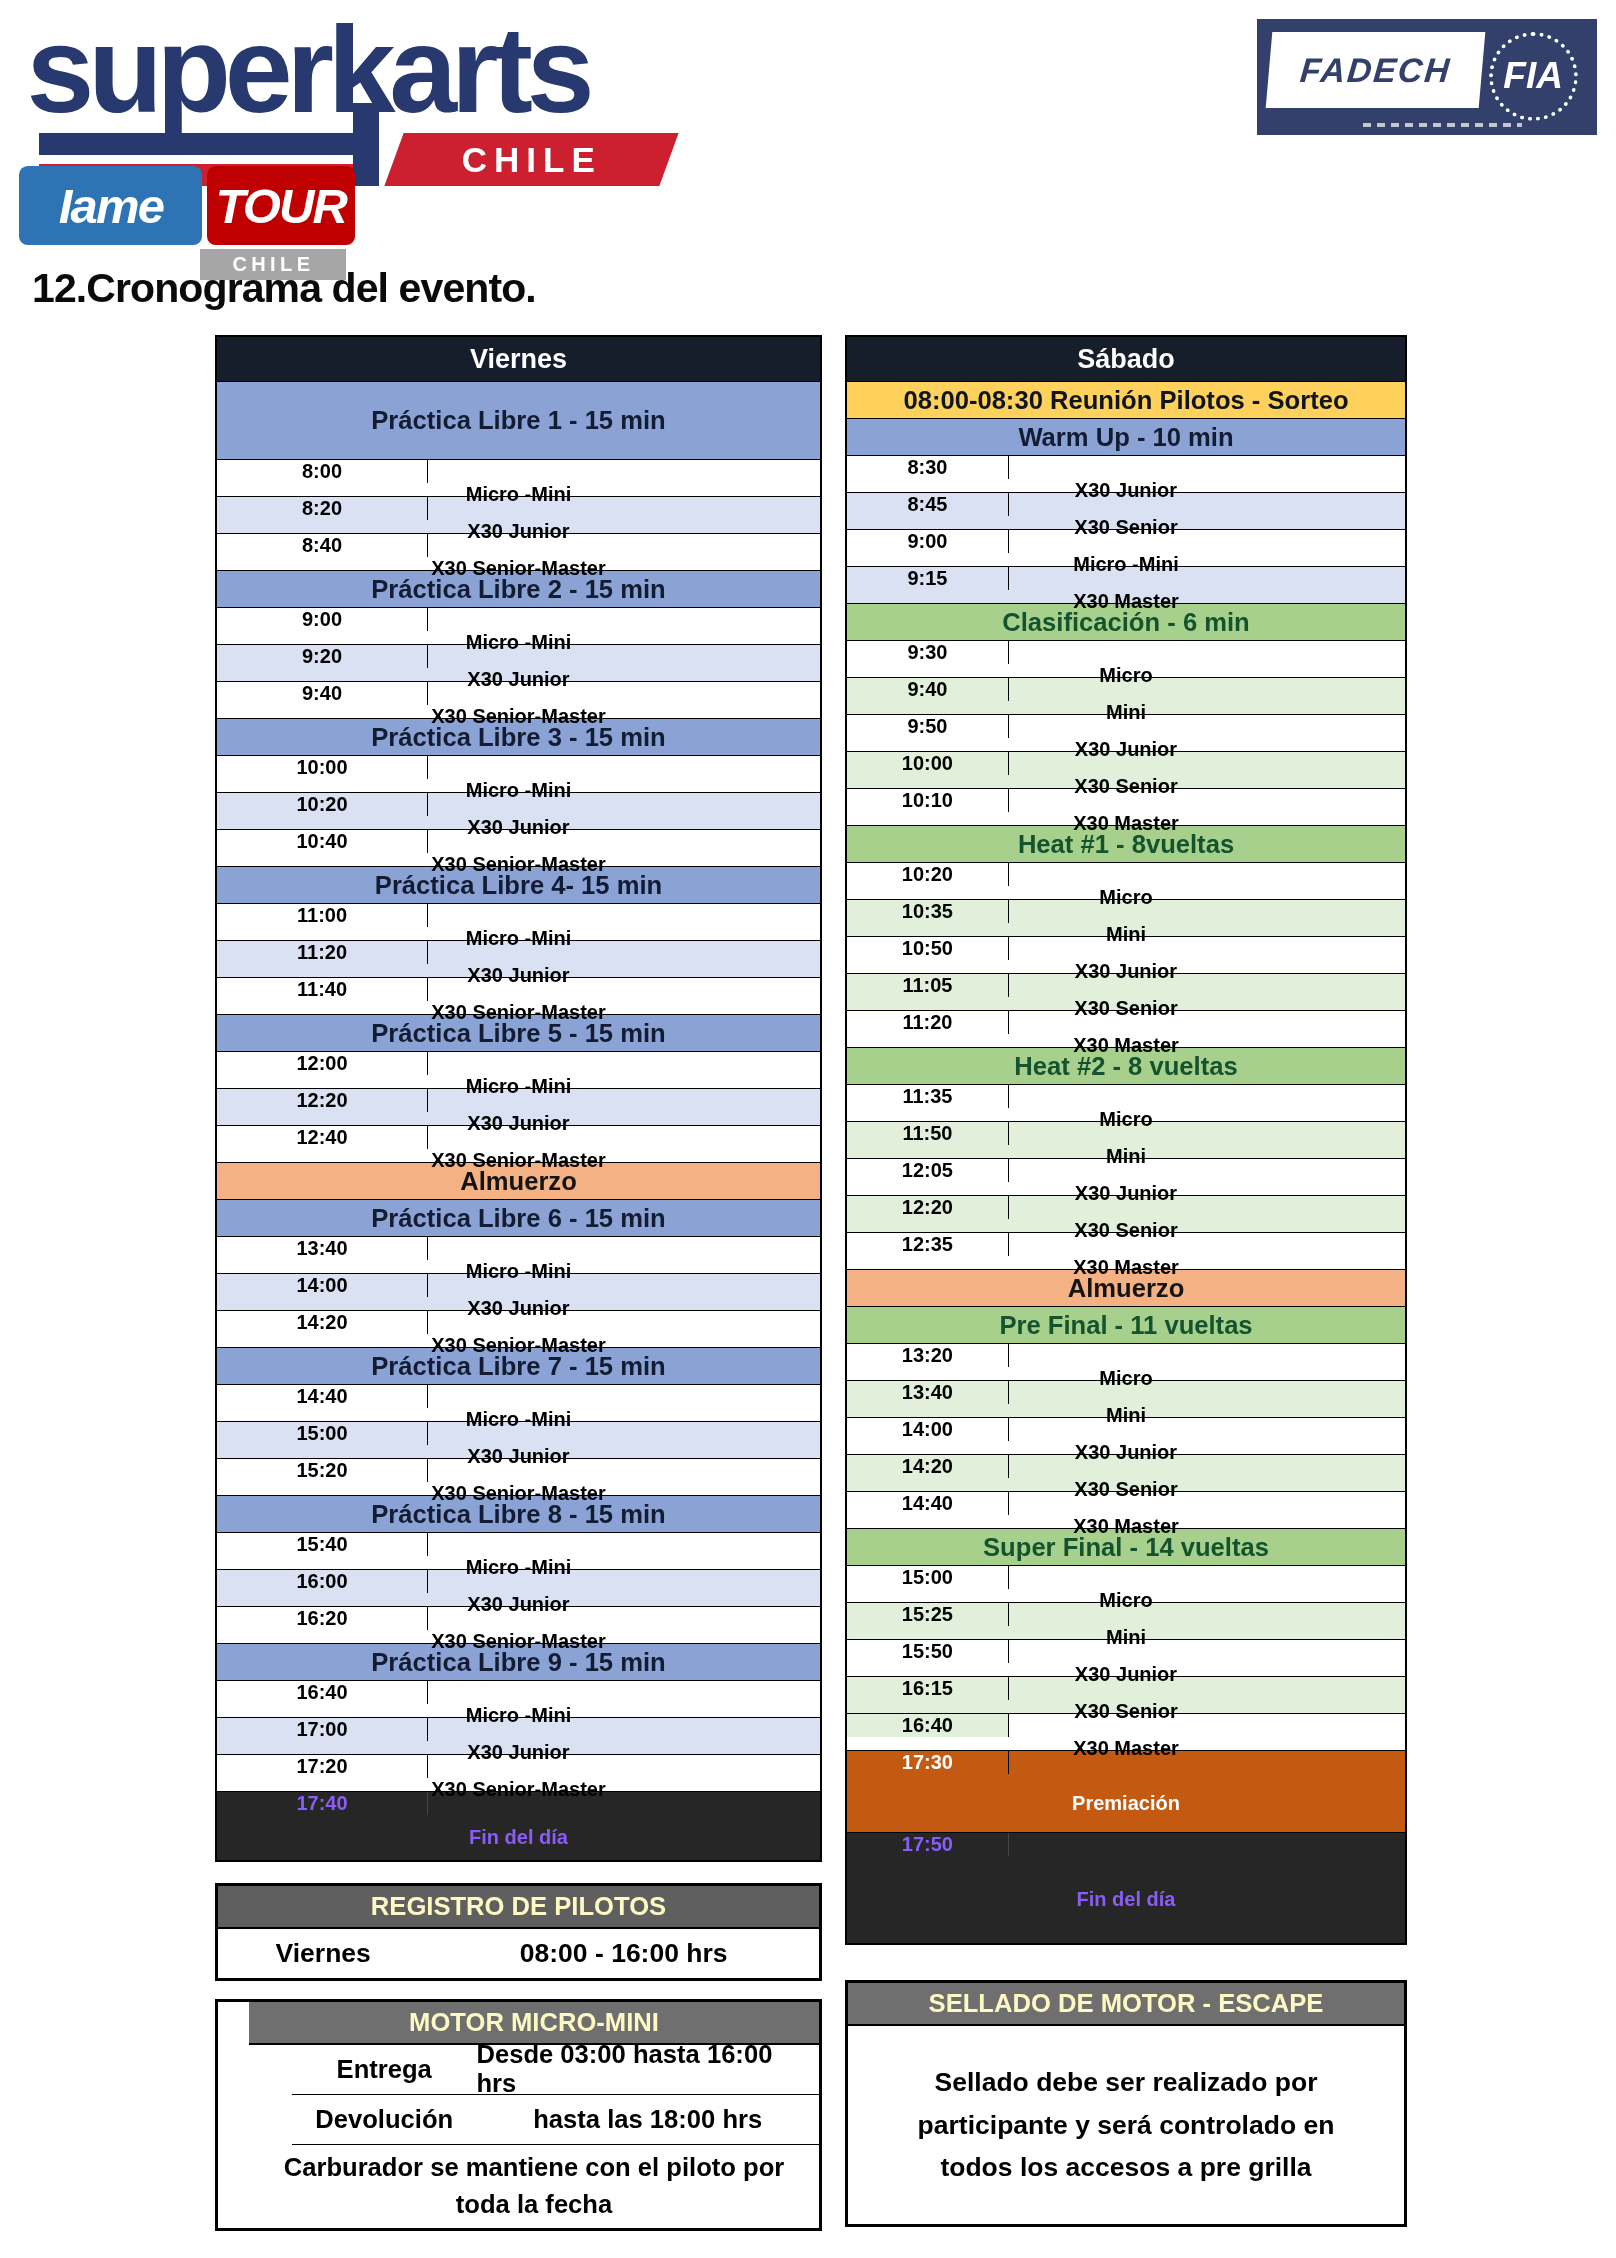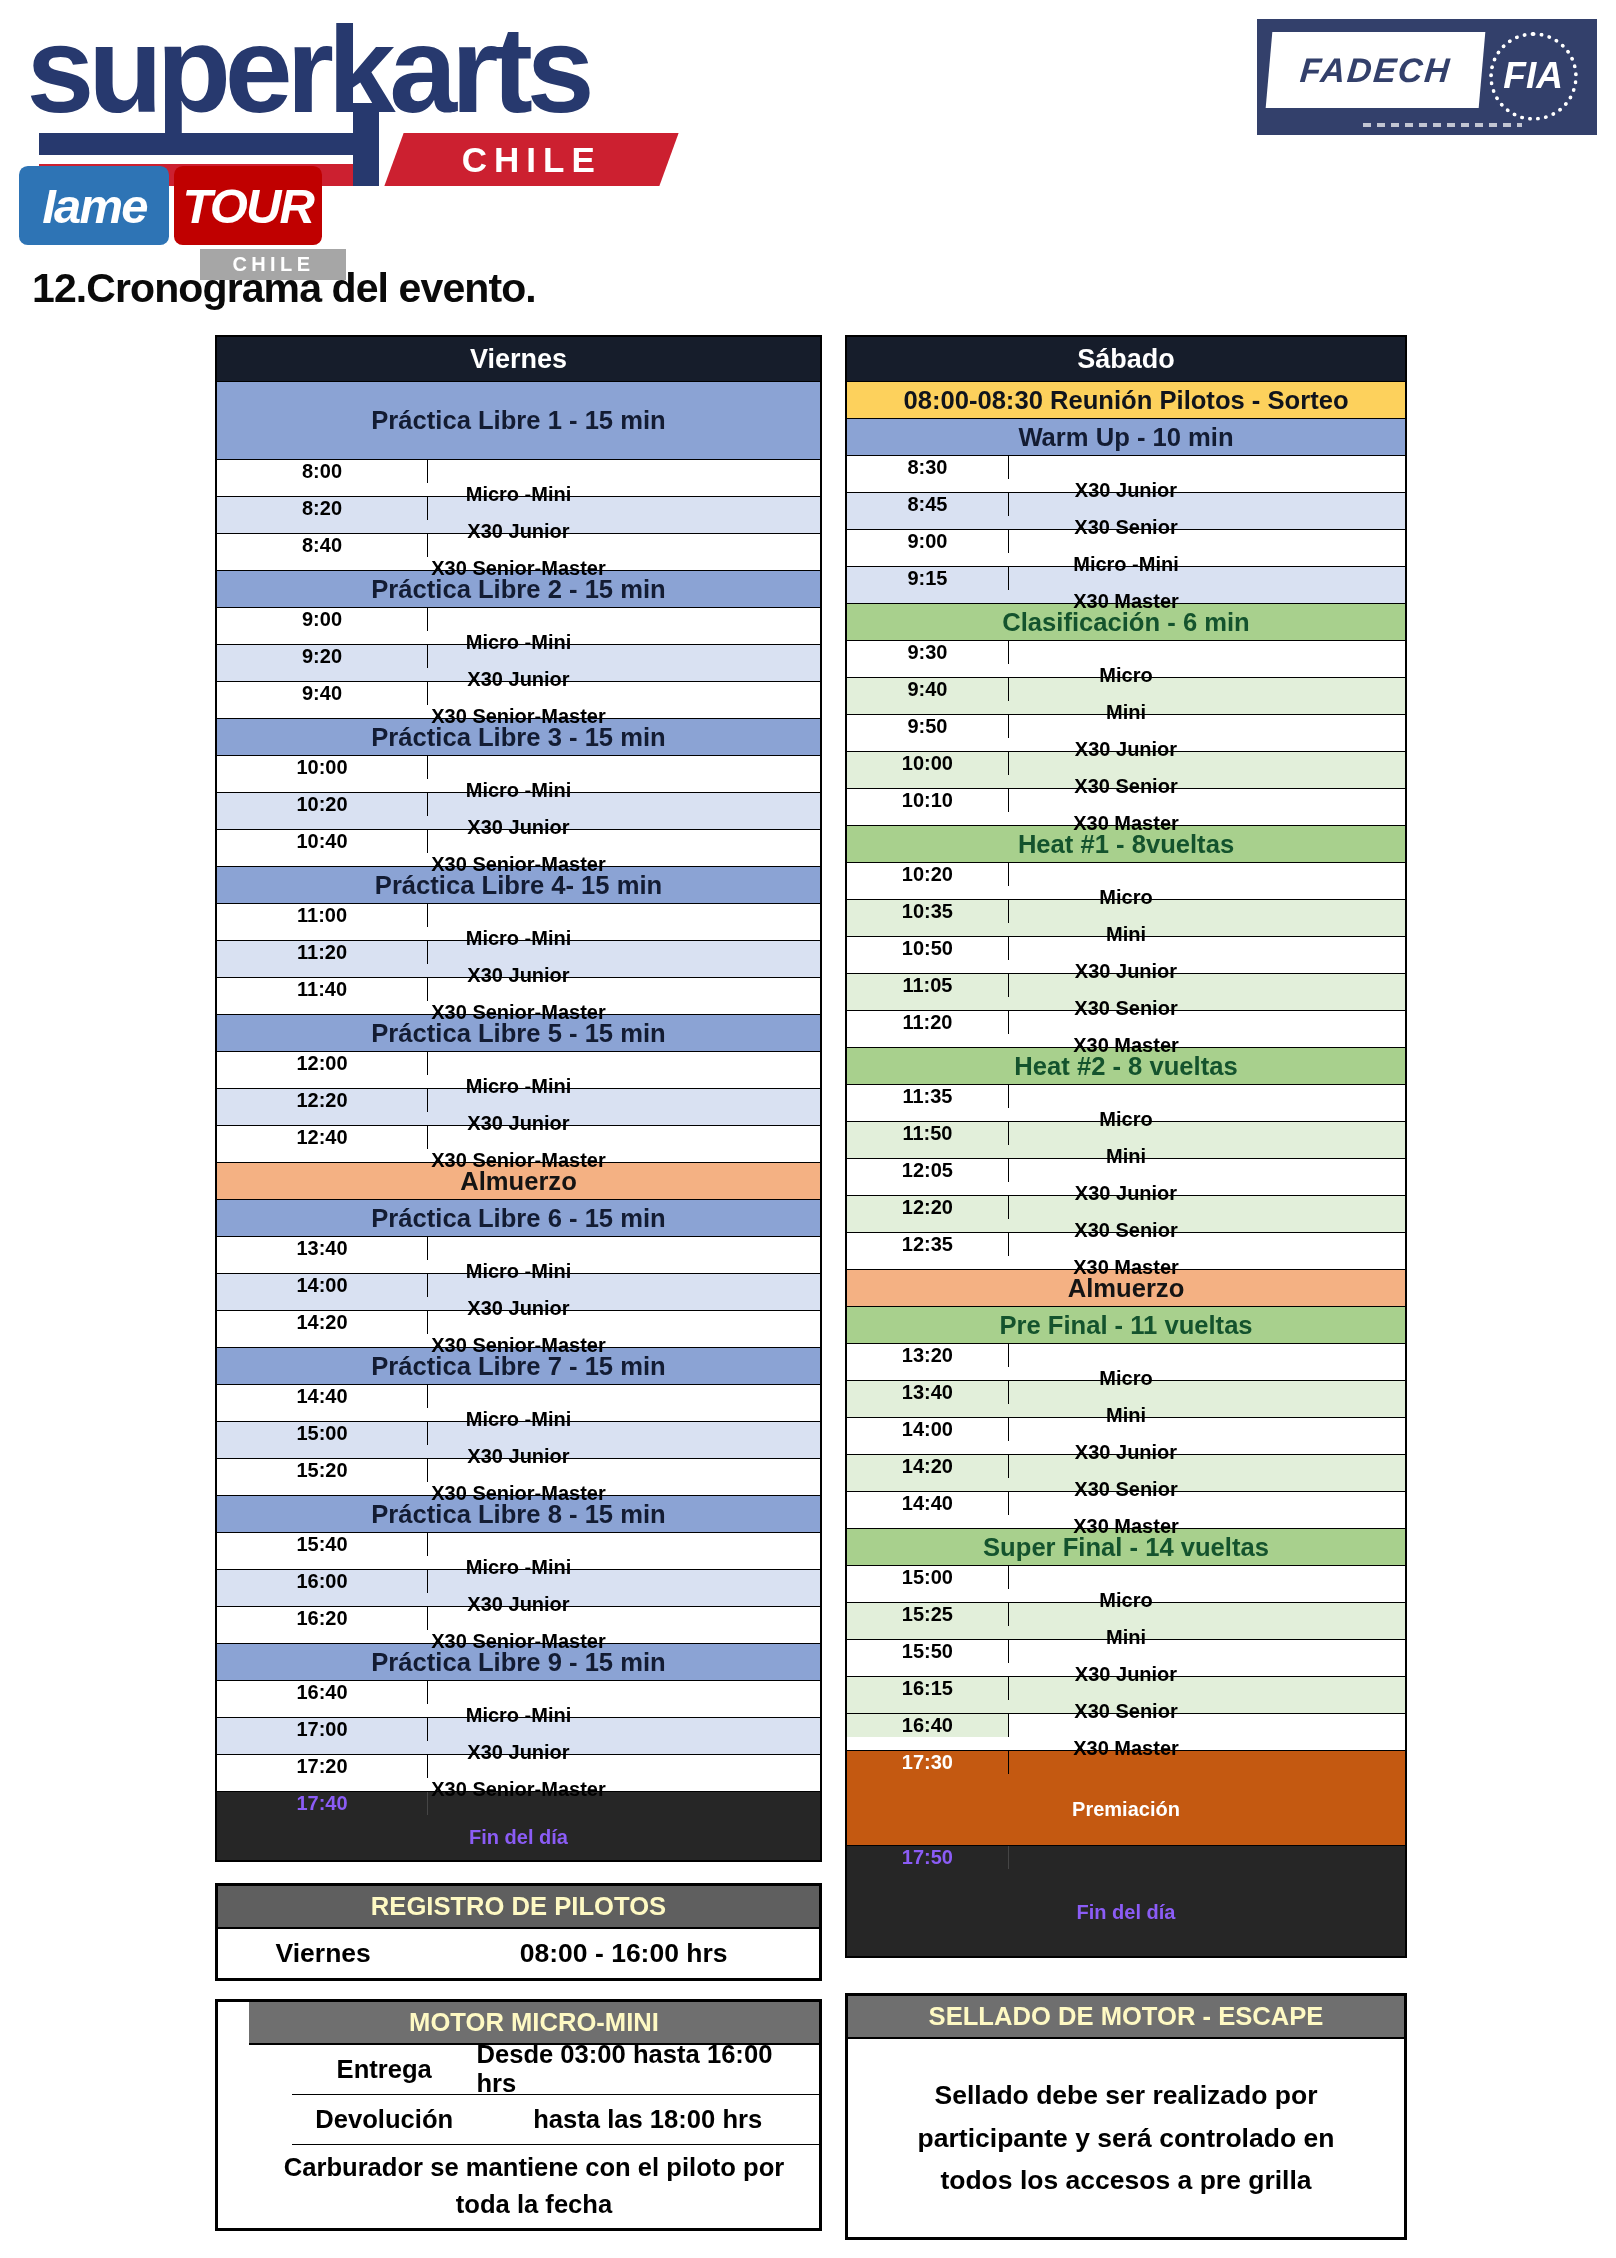--- a/index.html
+++ b/index.html
@@ -12,21 +12,21 @@
   .sk-word{font-size:122px;font-weight:700;color:#27396e;letter-spacing:-6.2px;line-height:1;white-space:nowrap;}
   .sk-stripes{position:relative;margin-left:12.4px;margin-top:1.8px;height:58px;width:632px;}
   .sk-bar-navy{position:absolute;left:0;top:0;width:335px;height:22px;background:#27396e;}
   .sk-bar-red{position:absolute;left:0;top:31px;width:335px;height:22px;background:#cc2030;}
   .sk-leg{position:absolute;left:314px;top:-30px;width:26.5px;height:83px;background:#27396e;}
   .sk-chile{position:absolute;left:355px;top:0;width:275px;height:53px;background:#cc2030;transform:skewX(-20deg);display:flex;align-items:center;justify-content:center;}
   .sk-chile span{transform:skewX(20deg);color:#fff;font-weight:700;font-size:35px;letter-spacing:7px;}
   .iame-logo{position:absolute;left:19.4px;top:166px;width:344px;height:132px;}
   .iame-row{display:flex;gap:4.4px;}
   .iame-box{height:79px;border-radius:8.8px;display:flex;align-items:center;justify-content:center;}
-  .iame-blue{width:150px;background:#2e74b5;}
+  .iame-blue{width:183px;background:#2e74b5;}
   .iame-red{width:148px;background:#c00000;}
   .iame-box span{color:#fff;font-weight:700;font-style:italic;font-size:49px;letter-spacing:-1.8px;}
   .iame-chile{margin-left:181px;margin-top:4.4px;width:146px;height:31px;background:#a6a6a6;display:flex;align-items:center;justify-content:center;}
   .iame-chile span{color:#fff;font-weight:700;font-size:20px;letter-spacing:4.4px;}
   .fadech-logo{position:absolute;left:1257px;top:19.4px;width:340px;height:116px;background:#33406b;}
   .fadech-white{position:absolute;left:12.4px;top:12.4px;width:213px;height:76px;background:#fff;transform:skewX(-5deg);display:flex;align-items:center;justify-content:center;}
   .fadech-white span{font-weight:700;font-style:italic;font-size:34px;color:#33406b;letter-spacing:1.8px;}
   .fia-emblem{position:absolute;right:19.4px;top:12.4px;width:81px;height:81px;border:4.4px dotted #fff;border-radius:50%;display:flex;align-items:center;justify-content:center;}
   .fia-emblem span{color:#fff;font-weight:700;font-style:italic;font-size:37px;}
   .fadech-dashes{position:absolute;left:106px;bottom:8px;width:159px;height:4.4px;opacity:.7;
@@ -53,21 +53,21 @@
   .friday .time{width:35%;}
   .saturday .time{width:29%;}
   .trow.white{background:#ffffff;}
   .trow.blue{background:#d9e1f2;}
   .trow.green{background:#e2efda;}
   .trow.mixed{background:#ffffff;}
   .trow.mixed .time{background:#e2efda;}
   .trow.dark{background:#262626;color:#8b5cf6;height:69px;}
   .trow.dark .time{border-right-color:#454545;}
   .trow.dark.tall{height:111px;}
-  .trow.premiacion{background:#c45911;color:#fff;height:95px;}
+  .trow.premiacion{background:#c45911;color:#fff;height:82px;}
   
   .info-table{border:3.5px solid #000;background:#fff;box-sizing:border-box;}
   .info-header{height:41px;display:flex;align-items:center;justify-content:center;color:#fef9c3;
     font-size:25.6px;font-weight:700;border-bottom:2.6px solid #000;box-sizing:content-box;}
   .info-header.darkgray{background:#5f5f5f;}
   .info-header.gray{background:#6f6f6f;}
   .registro-table{margin-top:21px;}
   .registro-row{display:flex;height:49px;font-size:26.5px;font-weight:700;}
   .registro-row .r-day{width:35%;display:flex;align-items:center;justify-content:center;}
   .registro-row .r-hours{flex:1;display:flex;align-items:center;justify-content:center;}

